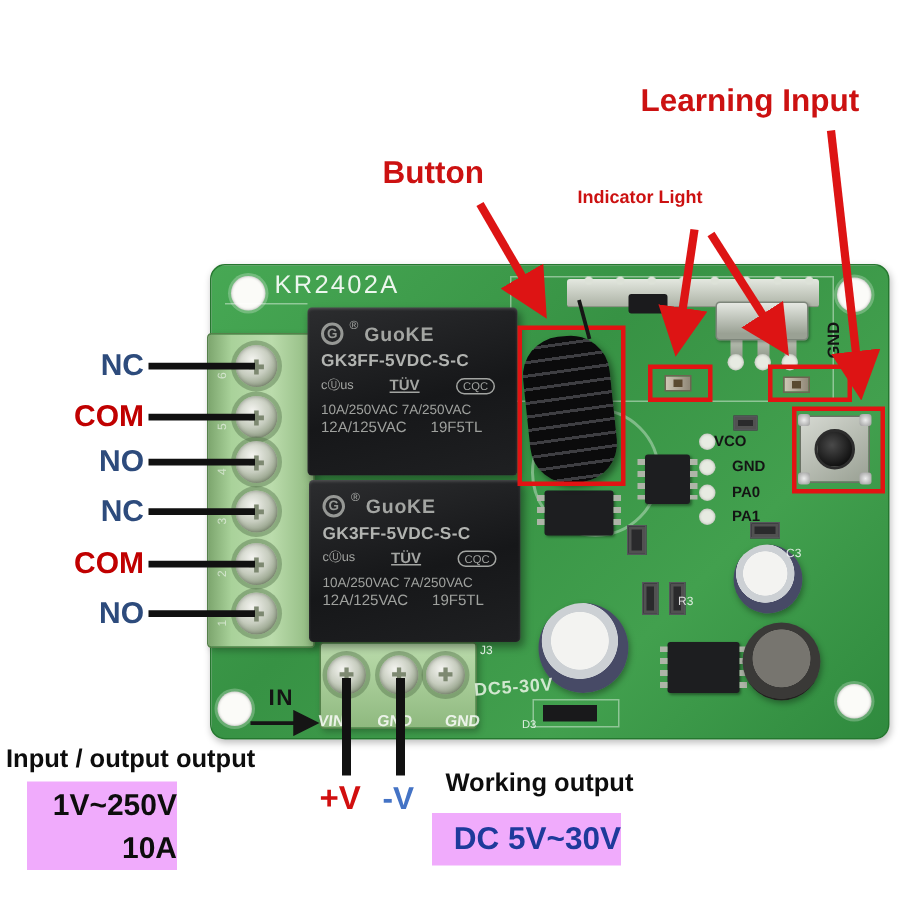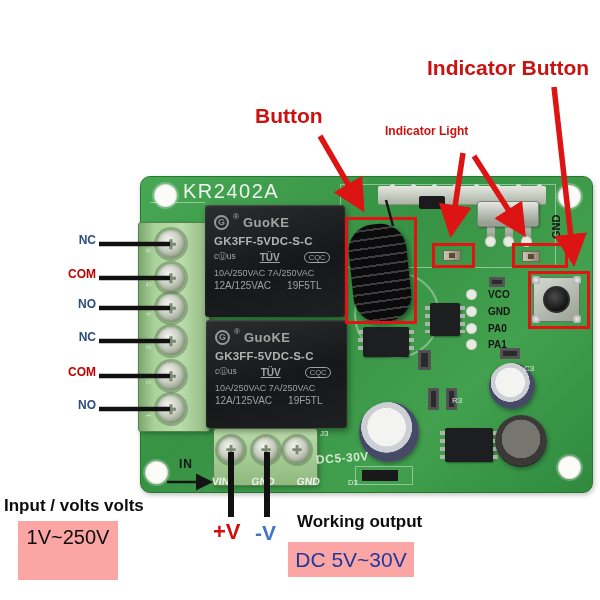--- a/index.html
+++ b/index.html
@@ -75,38 +75,38 @@
           background:linear-gradient(180deg,#e5e8e2,#9aa194 85%); border:1px solid #7d857a; z-index:3;
           box-shadow:1px 1px 2px rgba(0,0,0,.3); }
   .leg { position:absolute; width:8px; height:13px; background:linear-gradient(#bcc3b5,#8f978a); z-index:2; }
   .pad { position:absolute; width:11px; height:11px; border-radius:50%; background:#e7ebe2; z-index:2;
          box-shadow:inset 0 0 2px rgba(0,0,0,.3); }
   .blacksilk { position:absolute; color:#141414; font-weight:bold; z-index:3; white-space:nowrap; }
   .whitesilk { position:absolute; color:rgba(255,255,255,.82); z-index:3; white-space:nowrap; }
   .arc { position:absolute; border:2px solid rgba(255,255,255,.35); border-radius:50%; z-index:2; }
 
   
-  .yellowbox { position:absolute; background:#fca5a5; text-align:center; font-weight:normal; z-index:6; }
+  .yellowbox { position:absolute; background:#f0abfc; text-align:right; font-weight:bold; z-index:6; }
   .blacktitle { position:absolute; font-weight:bold; color:#0d0d0d; z-index:6; white-space:nowrap; }
 
   svg.overlay { position:absolute; left:0; top:0; z-index:5; }
-  .pinlabel { position:absolute; font-weight:bold; z-index:6; width:58px; text-align:right; font-size:12px; }
+  .pinlabel { position:absolute; font-weight:bold; z-index:6; width:58px; text-align:right; font-size:20px; }
   .pin-blue { color:#2d4b7c; } .pin-red { color:#c00000; }
 </style>
 </head>
 <body>
 
 <div class="pcb"></div>
 
 <div class="hole" style="left:154px;top:184px;"></div>
 <div class="hole" style="left:558px;top:185px;"></div>
 <div class="hole" style="left:145px;top:461px;"></div>
 <div class="hole" style="left:558px;top:456px;"></div>
 
-<div class="silk" style="left:183px;top:180px;font-size:20px;letter-spacing:1.5px;">KR2402A</div>
+<div class="silk" style="left:183px;top:180px;font-size:17px;letter-spacing:1.5px;">KR2402A</div>
 <div class="silkline" style="left:340px;top:184px;width:216px;height:84px;border-width:1px;background:none;"></div>
 <div class="silkline" style="left:150px;top:202px;width:55px;height:0;border-width:0 0 1px 0;"></div>
 
 <div class="tblock" style="left:138px;top:222px;width:72px;height:210px;"></div>
 <div class="screw" style="left:157px;top:230px;width:28px;height:28px;font-size:13px;">✚</div>
 <div class="screw" style="left:157px;top:264px;width:28px;height:28px;font-size:13px;">✚</div>
 <div class="screw" style="left:157px;top:294px;width:28px;height:28px;font-size:13px;">✚</div>
 <div class="screw" style="left:157px;top:327px;width:28px;height:28px;font-size:13px;">✚</div>
 <div class="screw" style="left:157px;top:362px;width:28px;height:28px;font-size:13px;">✚</div>
 <div class="screw" style="left:157px;top:395px;width:28px;height:28px;font-size:13px;">✚</div>
@@ -200,30 +200,30 @@
 <div class="redbox" style="left:345px;top:217px;width:72px;height:107px;"></div>
 <div class="redbox" style="left:432px;top:243px;width:43px;height:25px;"></div>
 <div class="redbox" style="left:512px;top:243px;width:56px;height:25px;"></div>
 <div class="redbox" style="left:528px;top:271px;width:62px;height:58px;"></div>
 
 <div class="blacksilk" style="left:536px;top:213px;width:40px;font-size:11px;transform:rotate(-90deg);">GND</div>
 <div class="pad" style="left:466px;top:289px;"></div>
 <div class="pad" style="left:466px;top:306px;"></div>
 <div class="pad" style="left:466px;top:323px;"></div>
 <div class="pad" style="left:466px;top:339px;"></div>
-<div class="blacksilk" style="left:488px;top:289px;font-size:10px;">VCO</div>
+<div class="blacksilk" style="left:476px;top:289px;font-size:10px;">VCO</div>
 <div class="blacksilk" style="left:488px;top:306px;font-size:10px;">GND</div>
 <div class="blacksilk" style="left:488px;top:323px;font-size:10px;">PA0</div>
 <div class="blacksilk" style="left:488px;top:339px;font-size:10px;">PA1</div>
 <div class="whitesilk" style="left:524px;top:364px;font-size:8px;">C3</div>
 <div class="whitesilk" style="left:452px;top:396px;font-size:8px;">R3</div>
 <div class="whitesilk" style="left:320px;top:429px;font-size:8px;">J3</div>
 <div class="whitesilk" style="left:348px;top:478px;font-size:7.5px;">D3</div>
 <div class="whitesilk" style="left:316px;top:451px;font-size:12px;font-weight:bold;transform:rotate(-4deg);letter-spacing:.5px;color:rgba(235,244,230,.85);">DC5-30V</div>
-<div class="blacksilk" style="left:179px;top:457px;font-size:12px;letter-spacing:1px;">IN</div>
+<div class="blacksilk" style="left:179px;top:457px;font-size:15px;letter-spacing:1px;">IN</div>
 
 <svg class="overlay" width="600" height="600">
   <defs>
     <marker id="redhead" markerWidth="6" markerHeight="6" refX="4" refY="3" orient="auto">
       <path d="M0,0 L6,3 L0,6 Z" fill="#dd1414"></path>
     </marker>
     <marker id="blackhead" markerWidth="7" markerHeight="7" refX="5" refY="3.5" orient="auto">
       <path d="M0,0 L7,3.5 L0,7 Z" fill="#151515"></path>
     </marker>
   </defs>
@@ -243,29 +243,30 @@
   <line x1="231" y1="452" x2="231" y2="517" stroke="#111" stroke-width="6"></line>
   <line x1="267" y1="452" x2="267" y2="517" stroke="#111" stroke-width="6"></line>
 
   <line x1="167" y1="482" x2="208" y2="482" stroke="#151515" stroke-width="2.5" marker-end="url(#blackhead)"></line>
 
   <line x1="393" y1="226" x2="386" y2="200" stroke="#161616" stroke-width="2.5"></line>
 </svg>
 
 <div class="callout" style="left:255px;top:104px;font-size:21px;">Button</div>
 <div class="callout" style="left:385px;top:124px;font-size:12px;">Indicator Light</div>
-<div class="callout" style="left:427px;top:56px;font-size:21px;">Indicator Button</div>
+<div class="callout" style="left:427px;top:56px;font-size:21px;">Learning Input</div>
 
 <div class="pinlabel pin-blue" style="left:38px;top:233px;">NC</div>
 <div class="pinlabel pin-red" style="left:38px;top:267px;">COM</div>
 <div class="pinlabel pin-blue" style="left:38px;top:297px;">NO</div>
 <div class="pinlabel pin-blue" style="left:38px;top:330px;">NC</div>
 <div class="pinlabel pin-red" style="left:38px;top:365px;">COM</div>
 <div class="pinlabel pin-blue" style="left:38px;top:398px;">NO</div>
 
-<div class="blacktitle" style="left:4px;top:496px;font-size:17px;">Input / volts volts</div>
+<div class="blacktitle" style="left:4px;top:496px;font-size:17px;">Input / output output</div>
 <div class="yellowbox" style="left:18px;top:521px;width:100px;height:59px;font-size:20px;line-height:29px;color:#0d0d0d;padding-top:2px;">
   <div>1V~250V</div>
+  <div>10A</div>
 </div>
 <div class="blacktitle" style="left:213px;top:519px;font-size:22px;color:#d10f0f;">+V</div>
 <div class="blacktitle" style="left:255px;top:521px;font-size:21px;color:#4473c5;">-V</div>
 <div class="blacktitle" style="left:297px;top:512px;font-size:17px;">Working output</div>
 <div class="yellowbox" style="left:288px;top:542px;width:126px;height:35px;font-size:21px;line-height:35px;color:#1e3a9b;">DC 5V~30V</div>
 
 </body></html>

